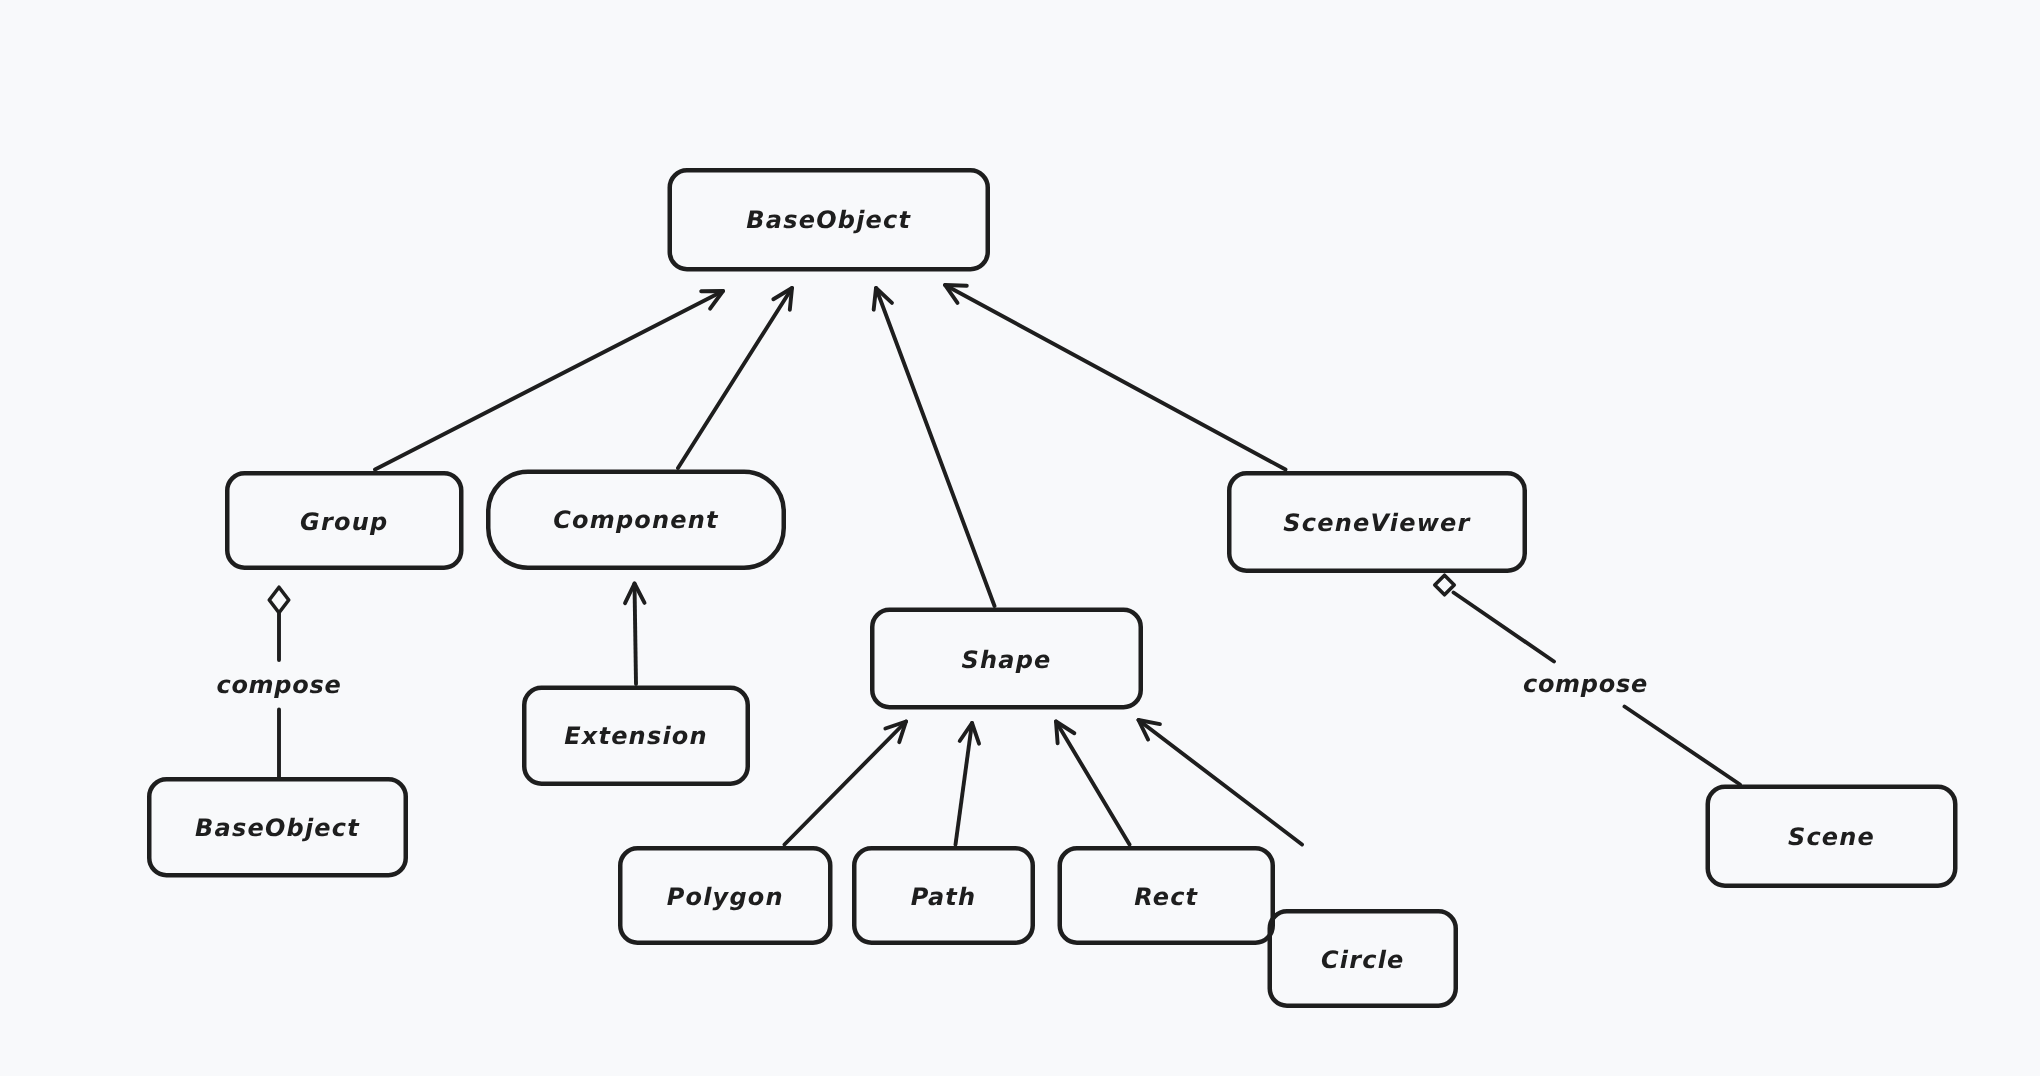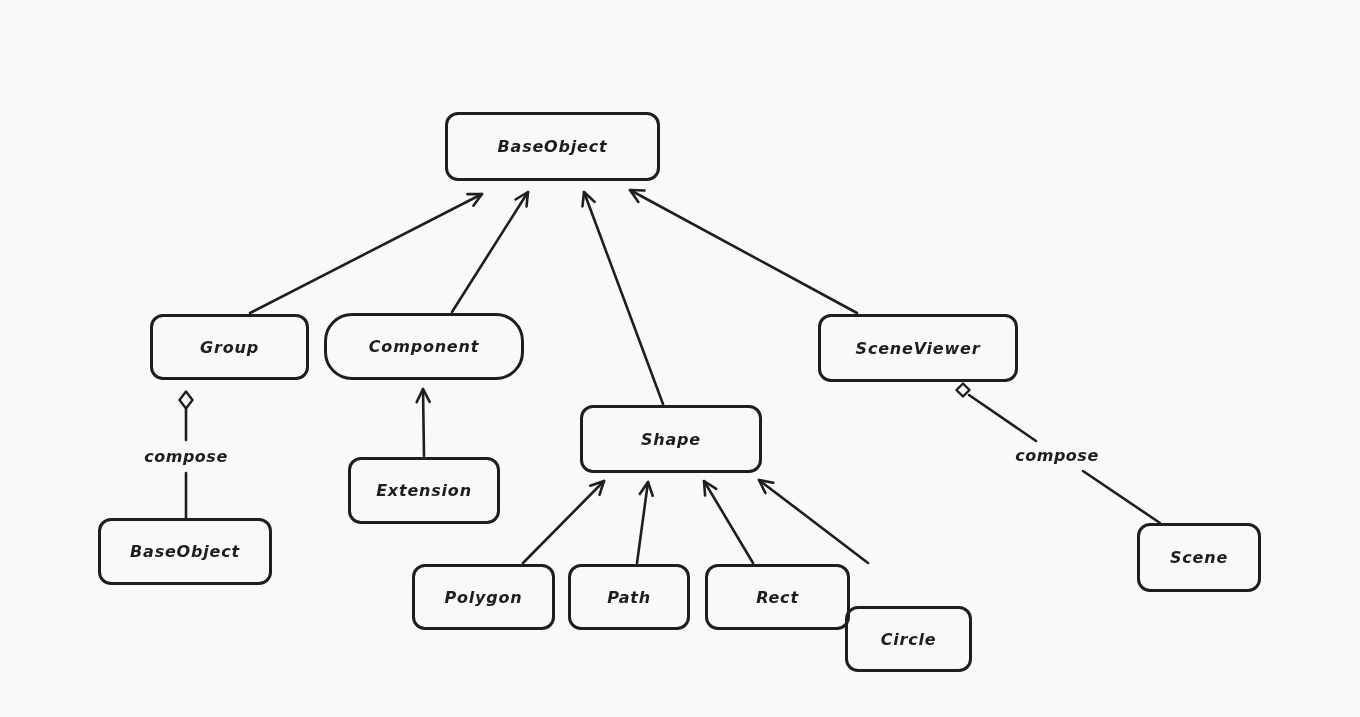--- a/index.html
+++ b/index.html
@@ -110,17 +110,17 @@
       </div>
       <div class="node" style="left: 568px; top: 564px; width: 122px; height: 66px;">
         <span class="node-label">Path</span>
       </div>
       <div class="node" style="left: 705px; top: 564px; width: 145px; height: 66px; justify-content: center;">
         <span class="node-label">Rect</span>
       </div>
       <div class="node" style="left: 845px; top: 564px; width: 127px; height: 66px; margin-top: 42px;">
         <span class="node-label">Circle</span>
       </div>
-      <div class="node" style="left: 1137px; top: 523px; width: 124px; height: 69px;">
+      <div class="node" style="left: 1137px; top: 523px; width: 168px; height: 69px;">
         <span class="node-label">Scene</span>
       </div>
     </div>
 </div>
 
 </body></html>

